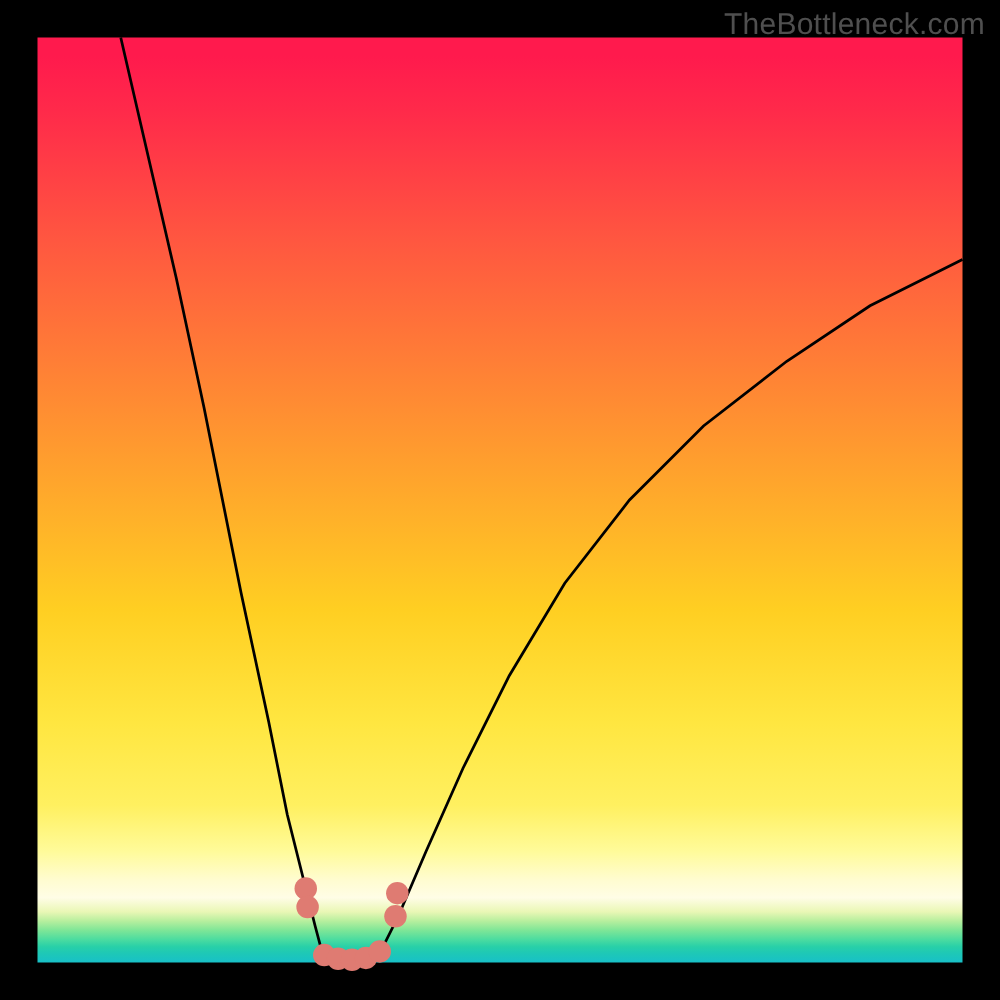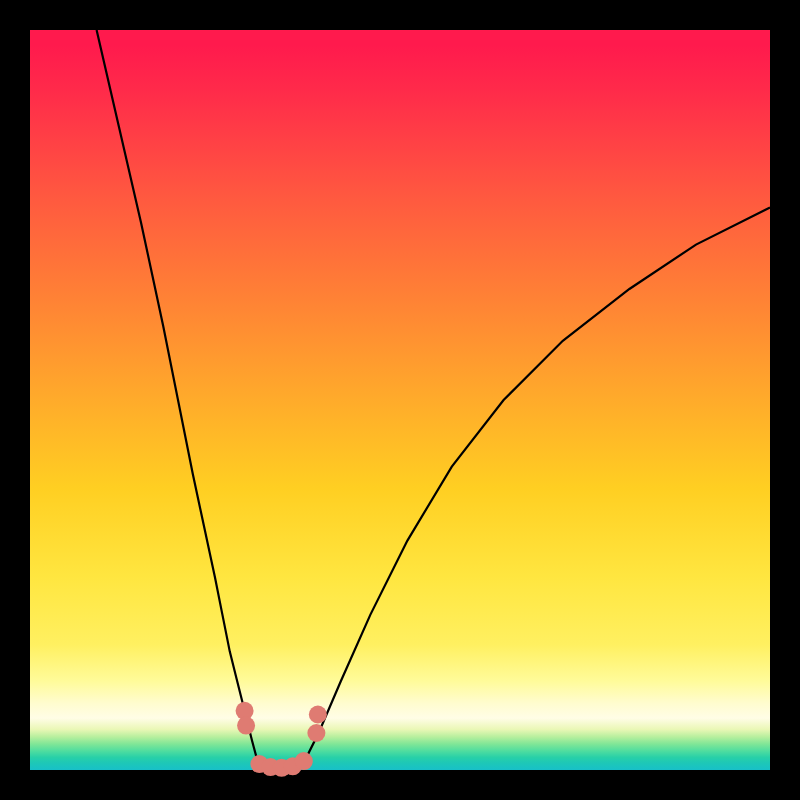--- a/index.html
+++ b/index.html
@@ -91,13 +91,14 @@
           <circle cx="229.40" cy="734.08" r="9" class="marker"></circle>
           <circle cx="240.50" cy="737.04" r="9" class="marker"></circle>
           <circle cx="251.60" cy="737.78" r="9" class="marker"></circle>
           <circle cx="262.70" cy="736.30" r="9" class="marker"></circle>
           <circle cx="273.80" cy="731.12" r="9" class="marker"></circle>
           <circle cx="286.38" cy="703.00" r="9" class="marker"></circle>
           <circle cx="287.86" cy="684.50" r="9" class="marker"></circle>
         </g>
     </svg>
   </div>
+  <div class="watermark">TheBottleneck.com</div>
 </div>
 
 </body></html>

